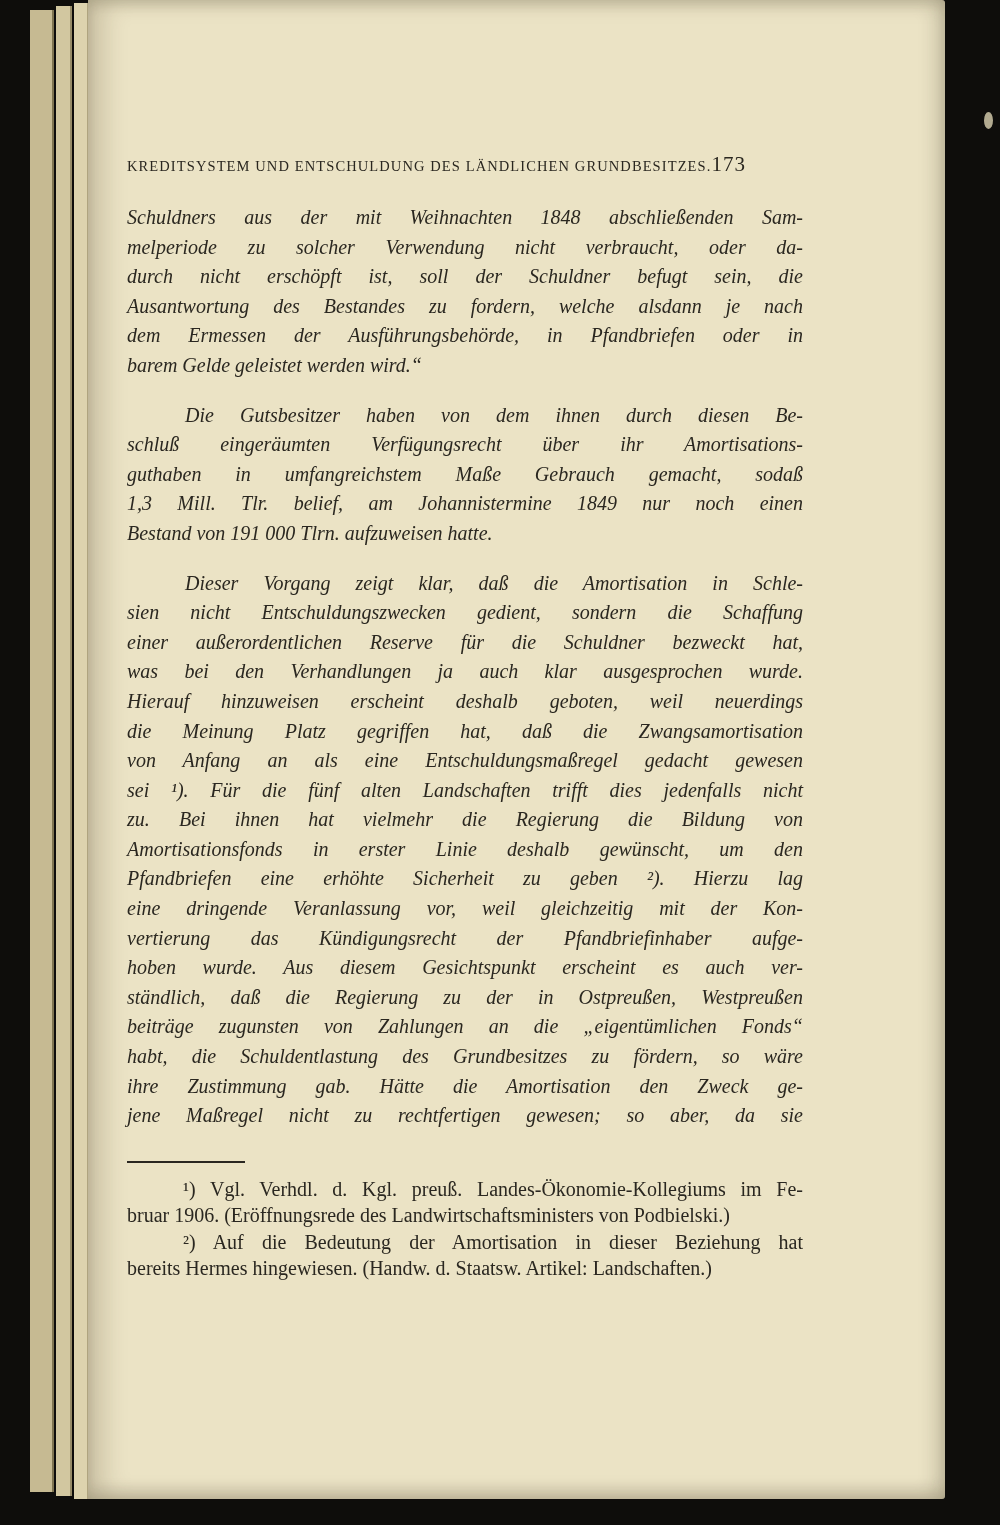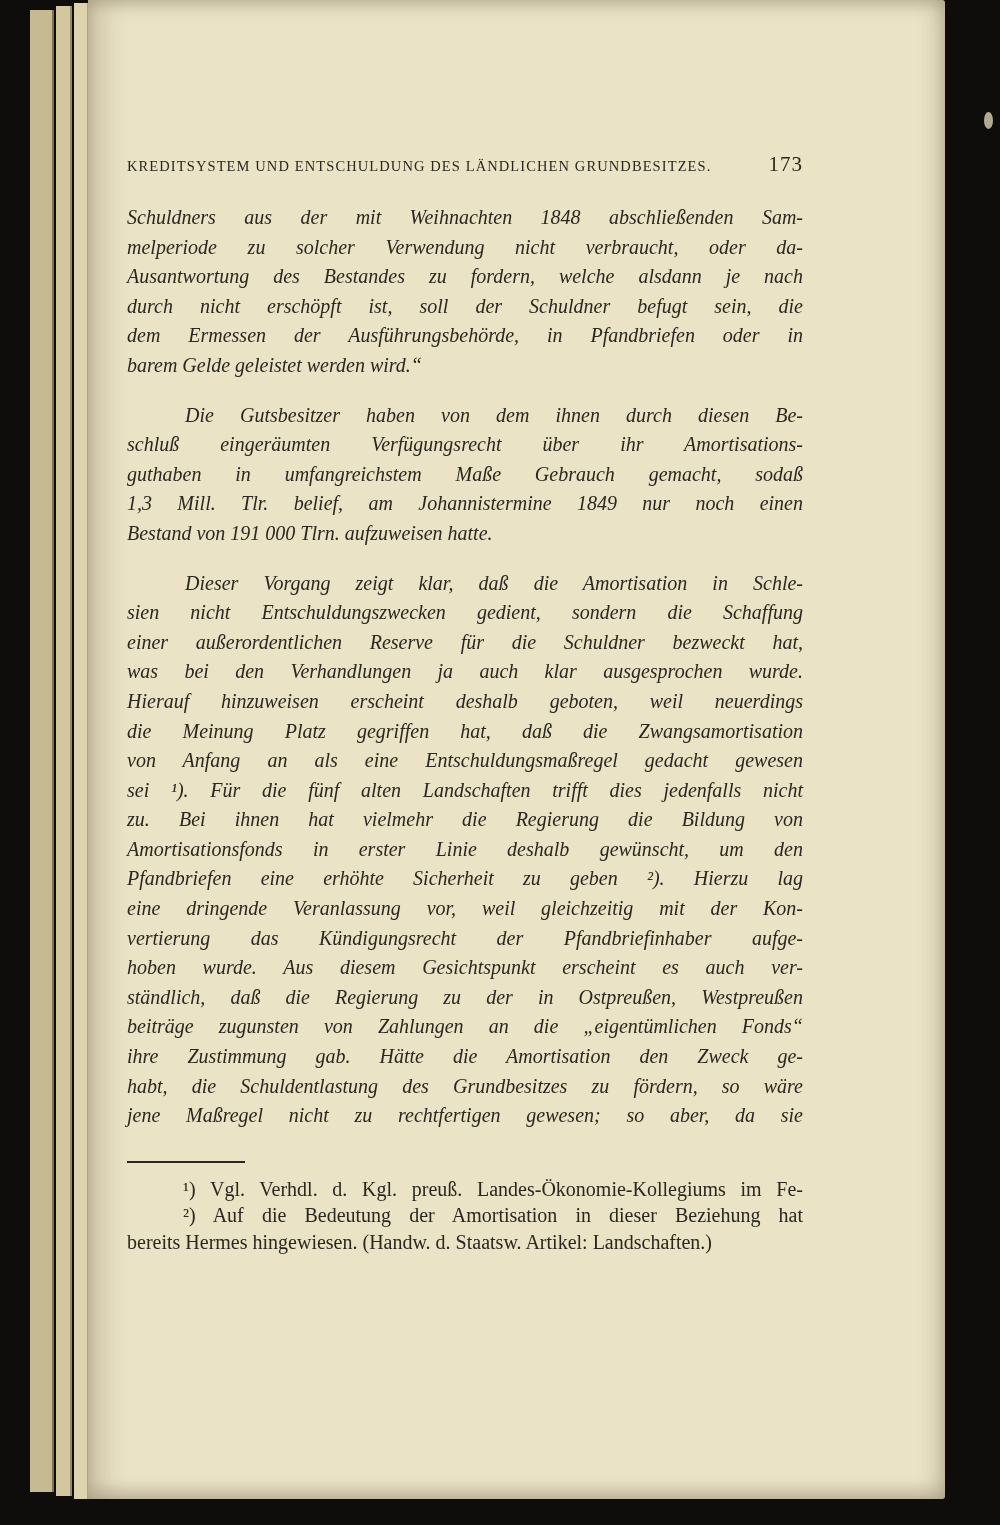--- a/index.html
+++ b/index.html
@@ -17,21 +17,21 @@
     position:absolute; left:88px; top:0; width:857px; height:1499px;
     background:var(--page,#ebe3c5);
     border-radius:0 3px 3px 0;
     box-shadow: inset 16px 0 24px rgba(60,45,15,.18),
                 inset -10px 0 18px rgba(40,30,10,.16),
                 inset 0 -10px 14px rgba(40,30,10,.08),
                 inset 0 6px 10px rgba(40,30,10,.05);
   }
   .speck { position:absolute; left:984px; top:112px; width:9px; height:17px; background:#cfc7a8; border-radius:50%; opacity:.85; }
   .content { position:absolute; left:39px; top:152px; width:676px; color:var(--ink,#2a2720); }
-  .header { display:flex; justify-content:space-between; align-items:baseline; margin-bottom:26px; }
+  .header { display:flex; align-items:baseline; margin-bottom:26px; }
   .running-title { font-size:14.5px; letter-spacing:1.1px; white-space:nowrap; }
   .page-number { font-size:21px; letter-spacing:1px; }
   .body .line { font-size:20px; line-height:29.6px; text-align:justify; text-align-last:justify;font-style:italic; }
   .footnotes .line { font-size:20px; line-height:26.4px; text-align:justify; text-align-last:justify; }
   .line.no-stretch { text-align-last:left; }
   .body .line.indent { padding-left:58px;margin-top:20px; }
   .footnotes .line.indent { padding-left:56px; }
   .rule { width:118px; height:2px; background:var(--ink,#2a2720); margin-top:30px; margin-bottom:13px; }
 </style>
 </head>
@@ -48,22 +48,22 @@
 
       <div class="header">
         <span class="running-title">KREDITSYSTEM UND ENTSCHULDUNG DES LÄNDLICHEN GRUNDBESITZES.</span>
         <span class="page-number">173</span>
       </div>
 
       <div class="body" id="body">
           <div>
             <div class="line">Schuldners aus der mit Weihnachten 1848 abschließenden Sam-</div>
             <div class="line">melperiode zu solcher Verwendung nicht verbraucht, oder da-</div>
+            <div class="line">durch nicht erschöpft ist, soll der Schuldner befugt sein, die</div>
             <div class="line">Ausantwortung des Bestandes zu fordern, welche alsdann je nach</div>
-            <div class="line">durch nicht erschöpft ist, soll der Schuldner befugt sein, die</div>
             <div class="line">dem Ermessen der Ausführungsbehörde, in Pfandbriefen oder in</div>
             <div class="line no-stretch">barem Gelde geleistet werden wird.“</div>
           </div>
           <div>
             <div class="line indent">Die Gutsbesitzer haben von dem ihnen durch diesen Be-</div>
             <div class="line">schluß eingeräumten Verfügungsrecht über ihr Amortisations-</div>
             <div class="line">guthaben in umfangreichstem Maße Gebrauch gemacht, sodaß</div>
             <div class="line">1,3 Mill. Tlr. belief, am Johannistermine 1849 nur noch einen</div>
             <div class="line no-stretch">Bestand von 191 000 Tlrn. aufzuweisen hatte.</div>
           </div>
@@ -77,31 +77,32 @@
             <div class="line">von Anfang an als eine Entschuldungsmaßregel gedacht gewesen</div>
             <div class="line">sei ¹). Für die fünf alten Landschaften trifft dies jedenfalls nicht</div>
             <div class="line">zu. Bei ihnen hat vielmehr die Regierung die Bildung von</div>
             <div class="line">Amortisationsfonds in erster Linie deshalb gewünscht, um den</div>
             <div class="line">Pfandbriefen eine erhöhte Sicherheit zu geben ²). Hierzu lag</div>
             <div class="line">eine dringende Veranlassung vor, weil gleichzeitig mit der Kon-</div>
             <div class="line">vertierung das Kündigungsrecht der Pfandbriefinhaber aufge-</div>
             <div class="line">hoben wurde. Aus diesem Gesichtspunkt erscheint es auch ver-</div>
             <div class="line">ständlich, daß die Regierung zu der in Ostpreußen, Westpreußen</div>
             <div class="line">beiträge zugunsten von Zahlungen an die „eigentümlichen Fonds“</div>
+            <div class="line">habt, die Schuldentlastung des Grundbesitzes zu fördern, so wäre</div>
             <div class="line">ihre Zustimmung gab. Hätte die Amortisation den Zweck ge-</div>
-            <div class="line">habt, die Schuldentlastung des Grundbesitzes zu fördern, so wäre</div>
             <div class="line">jene Maßregel nicht zu rechtfertigen gewesen; so aber, da sie</div>
           </div>
         </div>
 
       <div class="rule"></div>
 
       <div class="footnotes" id="footnotes">
           <div>
             <div class="line indent">¹) Vgl. Verhdl. d. Kgl. preuß. Landes-Ökonomie-Kollegiums im Fe-</div>
+            <div class="line no-stretch">bruar 1906. (Eröffnungsrede des Landwirtschaftsministers von Podbielski.)</div>
           </div>
           <div>
             <div class="line indent">²) Auf die Bedeutung der Amortisation in dieser Beziehung hat</div>
             <div class="line no-stretch">bereits Hermes hingewiesen. (Handw. d. Staatsw. Artikel: Landschaften.)</div>
           </div>
         </div>
 
     </div>
   </div>
 </div>

